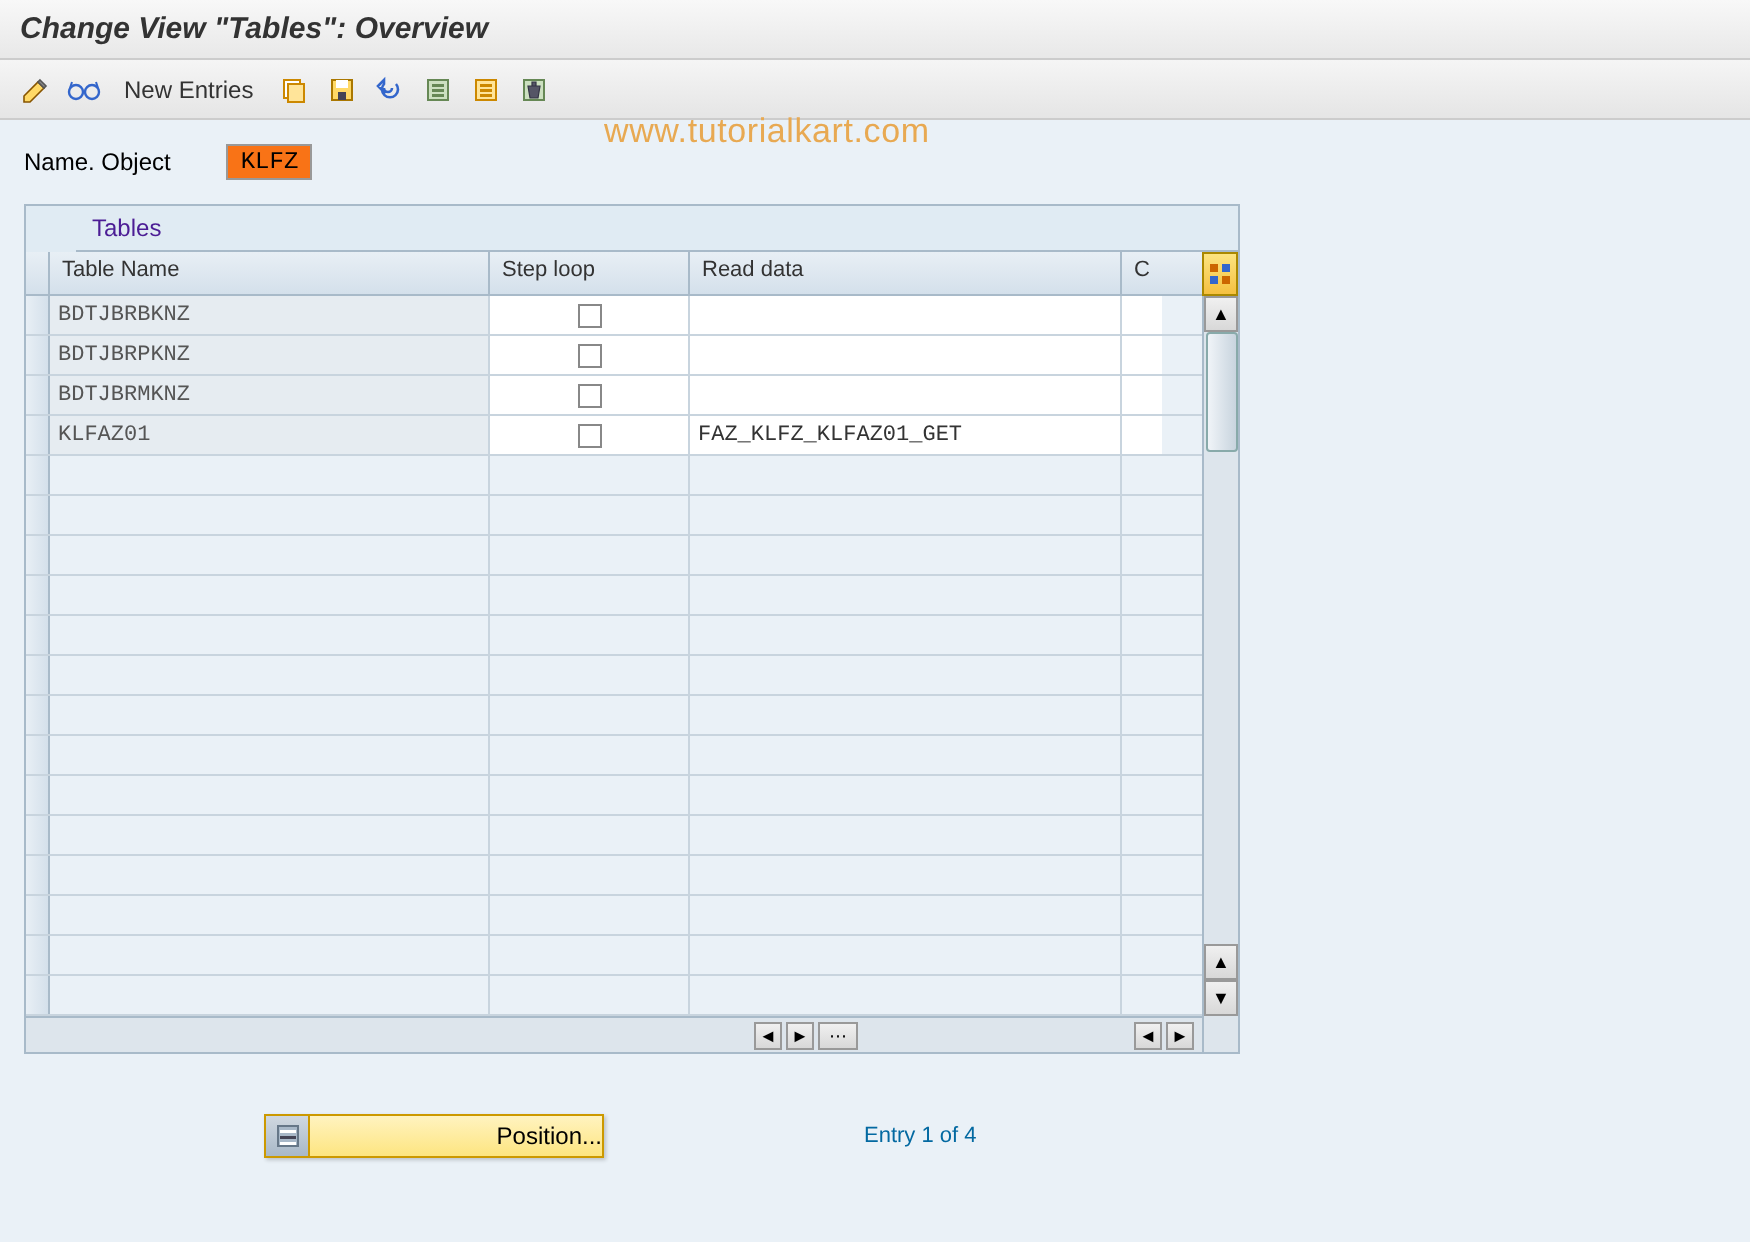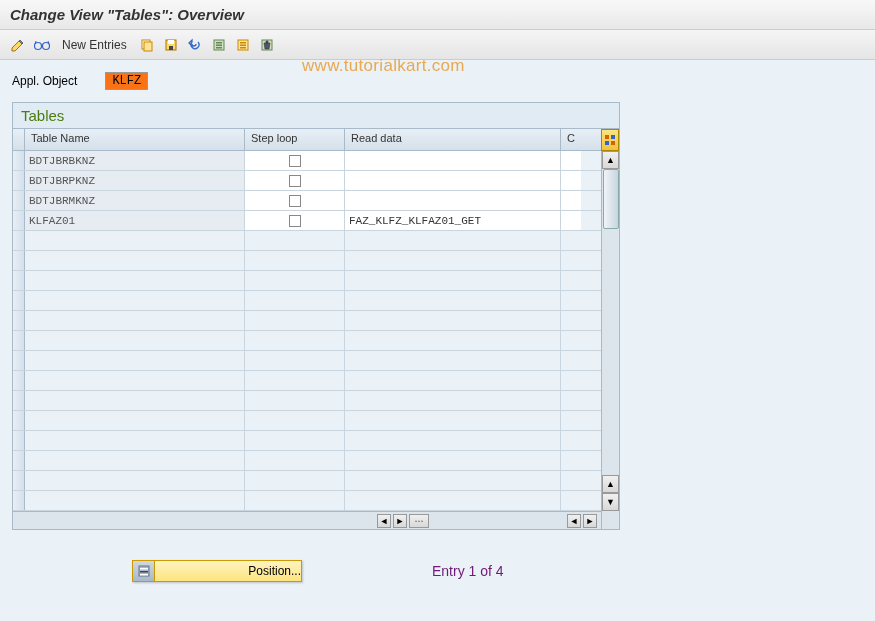--- a/index.html
+++ b/index.html
@@ -66,24 +66,25 @@
       font-family: 'Courier New', monospace;
       font-size: 12px;
     }
     .tables-container {
       border: 1px solid #a8bac9;
       background: #e0ebf3;
       width: 608px;
     }
     .tables-title {
       padding: 4px 8px;
-      font-size: 15px;
-      color: #4d7c0f;
+      font-size: 12px;
+      color: #4c1d95;
       background: #e0ebf3;
       border-bottom: 1px solid #a8bac9;
+      margin-left: 25px;
     }
     .table-wrapper {
       display: flex;
     }
     .table-main {
       flex: 1;
     }
     .table-header {
       display: flex;
       background: linear-gradient(to bottom, #e8eff5, #d4e0eb);
@@ -252,22 +253,22 @@
       align-items: center;
       justify-content: center;
       font-size: 11px;
     }
     .position-text {
       flex: 1;
       text-align: right;
       font-size: 12px;
     }
     .entry-text {
-      font-size: 14px;
-      color: #701a75;
+      font-size: 11px;
+      color: #0369a1;
     }
     .watermark {
       position: absolute;
       top: 56px;
       left: 302px;
       font-size: 17px;
       color: #e8a952;
       font-family: Verdana, sans-serif;
       pointer-events: none;
       z-index: 100;
@@ -334,21 +335,21 @@
         <rect x="2" y="2" width="10" height="10" fill="#cce0c0" stroke="#668855" stroke-width="1"></rect>
         <path d="M4 5 L10 5 L9 11 L5 11 Z M6 3 L8 3 L8 5 L6 5 Z" fill="#556" stroke="#334" stroke-width="0.6"></path>
       </svg>
   </span>
 </div>
 
 <div class="watermark">www.tutorialkart.com</div>
 
 <div class="content-area">
   <div class="appl-row">
-    <span>Appl. Object</span>
+    <span>Name. Object</span>
     <span class="appl-value">KLFZ</span>
   </div>
 
   <div class="tables-container">
     <div class="tables-title">Tables</div>
     <div class="table-wrapper">
       <div class="table-main">
         <div class="table-header">
           <div class="table-header-cell col-selector"></div>
           <div class="table-header-cell col-name">Table Name</div>

